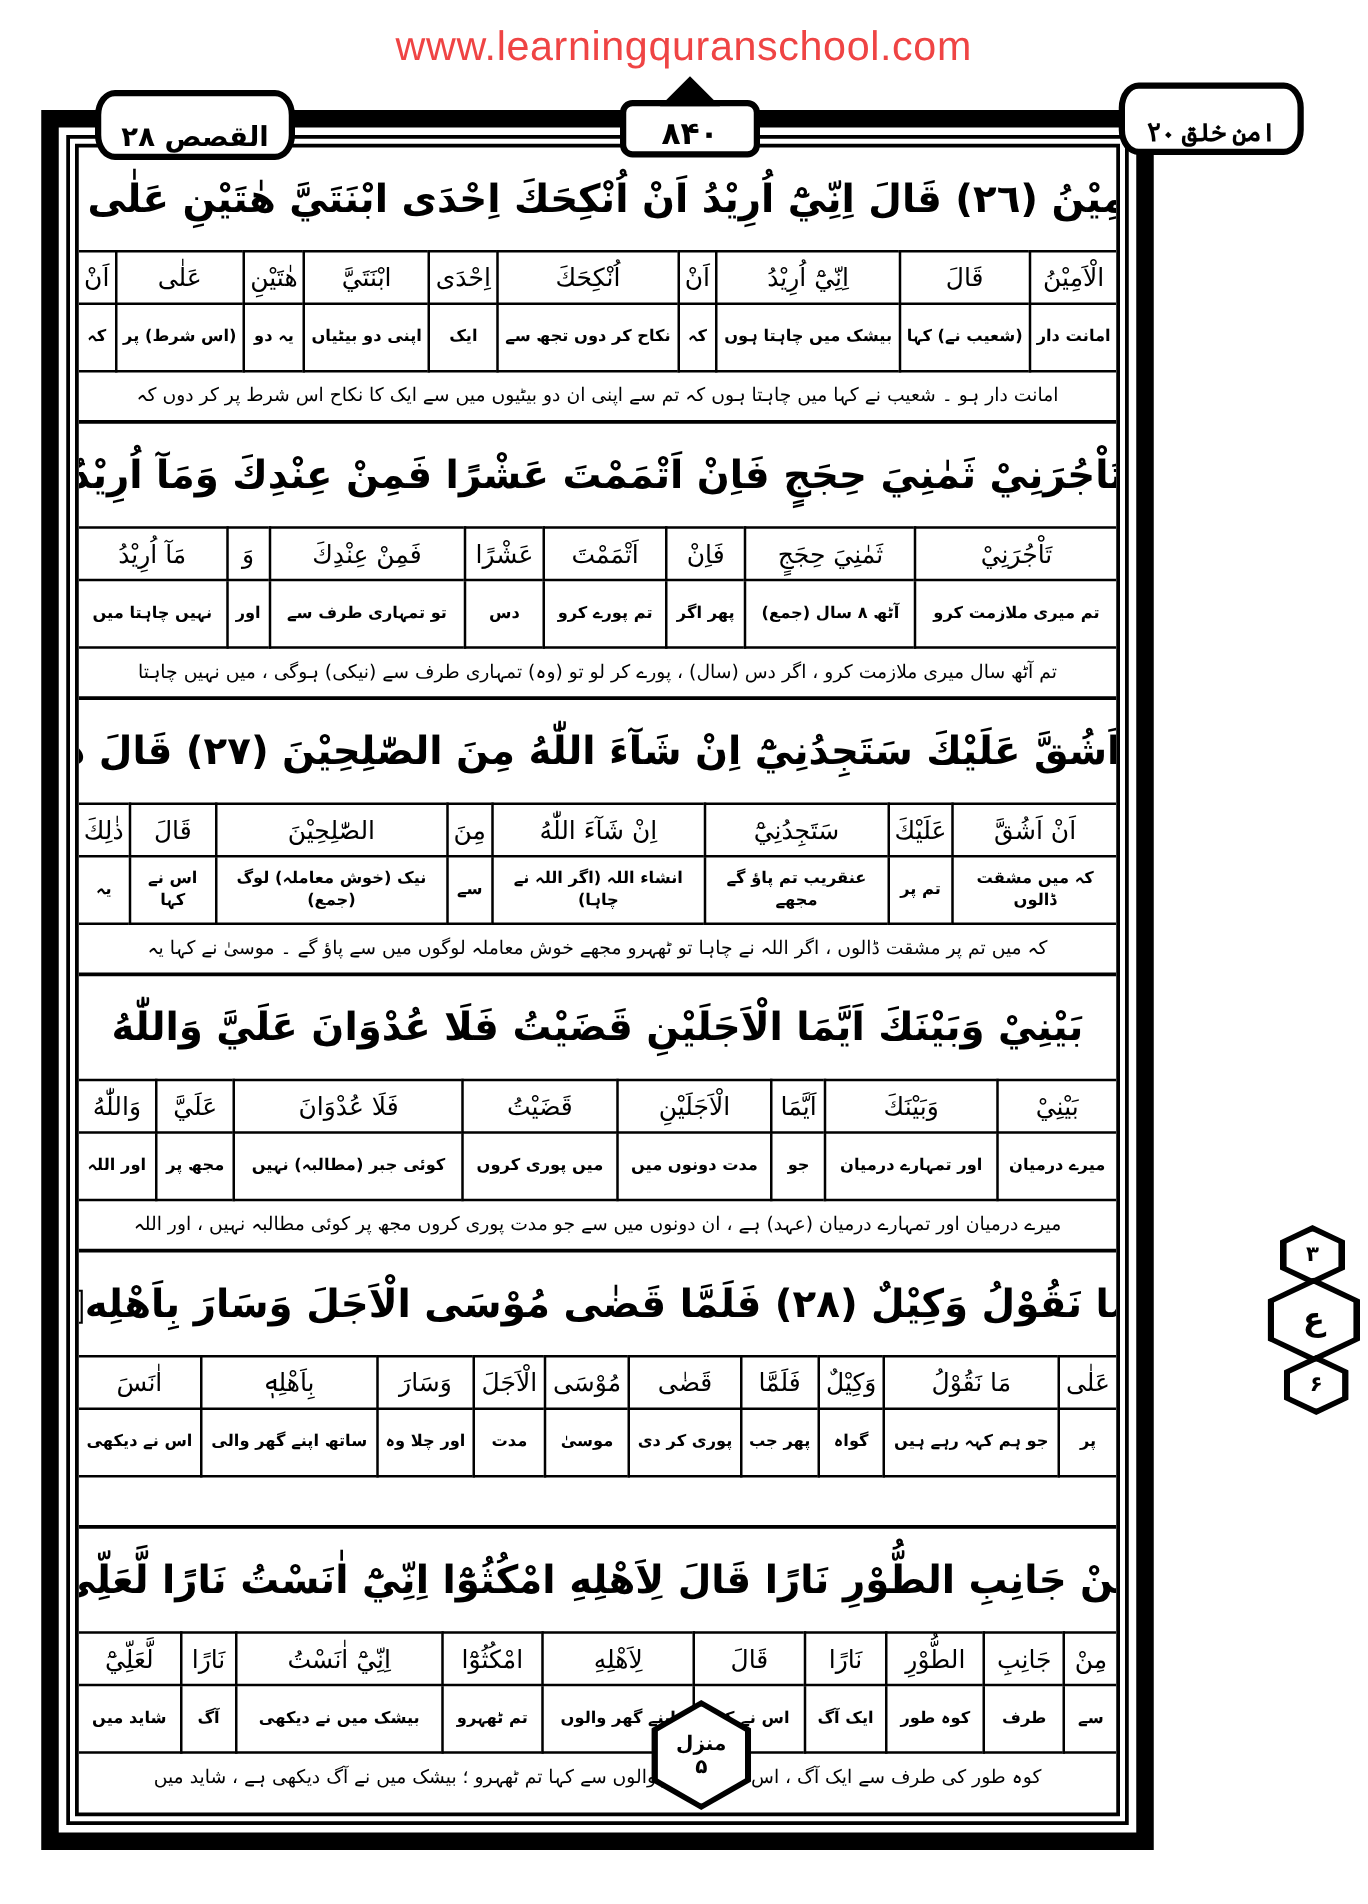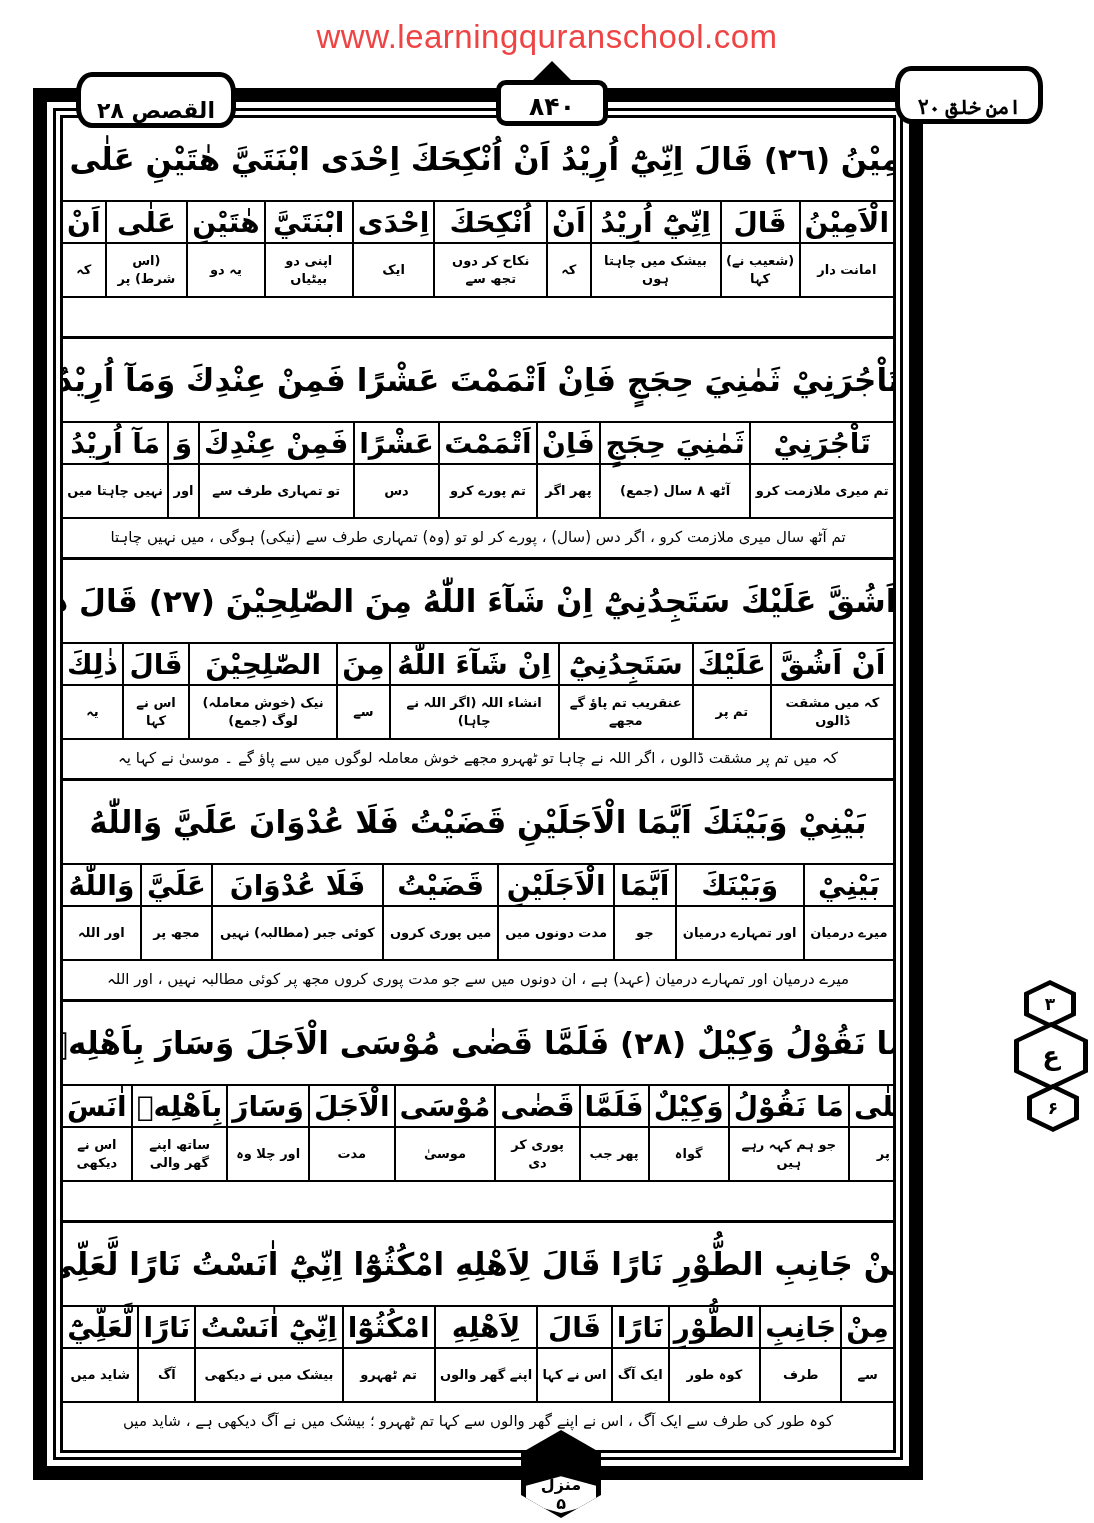--- a/index.html
+++ b/index.html
@@ -34,21 +34,21 @@
     overflow:hidden; padding:0 8px; letter-spacing:0;
   }
 
   .word-table {
     width:100%; border-collapse:collapse; direction:rtl; table-layout:auto;
     border-top:2px solid #000; border-bottom:2px solid #000;
   }
   .word-table td { border:2px solid #000; text-align:center; vertical-align:middle; padding:1px 4px; }
   .word-table td:first-child { border-right:none; }
   .word-table td:last-child  { border-left:none; }
-  td.wcell { height:42px; font-size:28px; font-weight:bold; white-space:nowrap; direction:rtl; }
+  td.wcell { height:42px; font-size:20px; font-weight:normal; white-space:nowrap; direction:rtl; }
   td.mcell { height:54px; font-size:13px; line-height:1.35; direction:rtl; border-top:2px solid #000;font-weight:bold; }
 
   .translation {
     height:36px; display:flex; align-items:center; justify-content:center;
     direction:rtl; font-size:15px; padding:0 12px; white-space:nowrap; overflow:hidden;
   }
 
   
   .badge {
     position:absolute; background:#fff; border:5px solid #000;
@@ -72,21 +72,21 @@
   }
   .hexw {
     background:#fff; flex:1;
     clip-path:polygon(50% 0%, 100% 26%, 100% 74%, 50% 100%, 0% 74%, 0% 26%);
     display:flex; flex-direction:column; align-items:center; justify-content:center;
     font-weight:bold; direction:rtl; text-align:center;
   }
   .hex-r-top    { left:1024px; top:980px;  width:52px; height:48px; font-size:17px; }
   .hex-r-mid    { left:1014px; top:1022px; width:74px; height:68px; font-size:26px; }
   .hex-r-bottom { left:1027px; top:1084px; width:52px; height:48px; font-size:17px; }
-  .hex-manzil   { left:521px;  top:1430px; width:80px; height:88px;align-items:flex-end; }
+  .hex-manzil   { left:521px;  top:1360px; width:80px; height:88px; }
   .hex-manzil .hexw { font-size:16px; line-height:1.15; }
 </style>
 </head>
 <body>
 
 <div class="site-url" style="color: #ef4444;">www.learningquranschool.com</div>
 
 <div class="frame-outer">
   <div class="frame-mid">
     <div class="frame-inner">
@@ -114,20 +114,21 @@
                 <td class="mcell">کہ</td>
                 <td class="mcell">نکاح کر دوں تجھ سے</td>
                 <td class="mcell">ایک</td>
                 <td class="mcell">اپنی دو بیٹیاں</td>
                 <td class="mcell">یہ دو</td>
                 <td class="mcell">(اس شرط) پر</td>
                 <td class="mcell">کہ</td>
               </tr>
           </tbody>
         </table>
+        <div class="translation">امانت دار ہو ۔ شعیب نے کہا میں چاہتا ہوں کہ تم سے اپنی ان دو بیٹیوں میں سے ایک کا نکاح اس شرط پر کر دوں کہ</div>
       </section>
 
       <section class="section">
         <div class="big-line">تَاْجُرَنِيْ ثَمٰنِيَ حِجَجٍ فَاِنْ اَتْمَمْتَ عَشْرًا فَمِنْ عِنْدِكَ وَمَآ اُرِيْدُ</div>
         <table class="word-table">
           <tbody>
             <tr class="word-row">
                 <td class="wcell">تَاْجُرَنِيْ</td>
                 <td class="wcell">ثَمٰنِيَ حِجَجٍ</td>
                 <td class="wcell">فَاِنْ</td>

